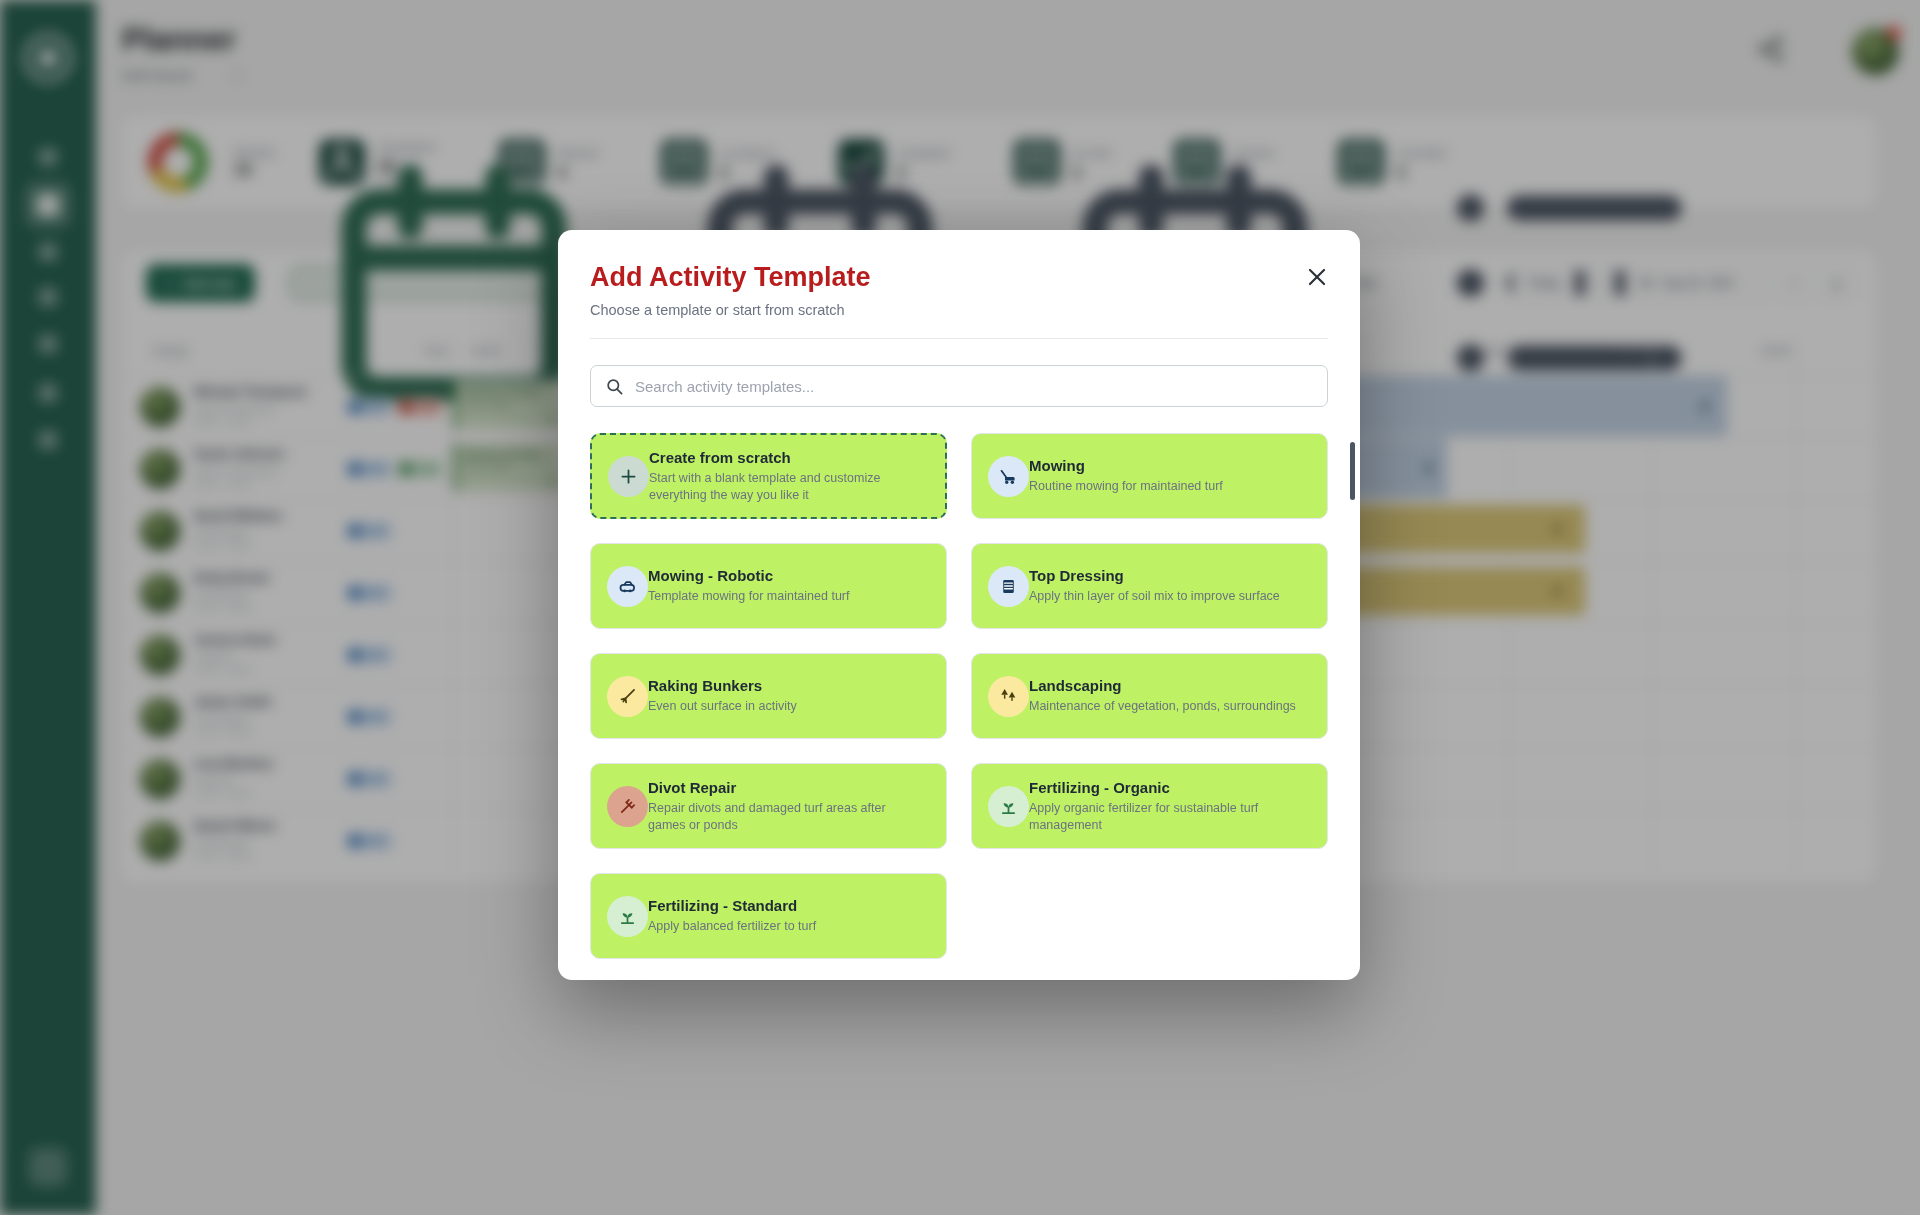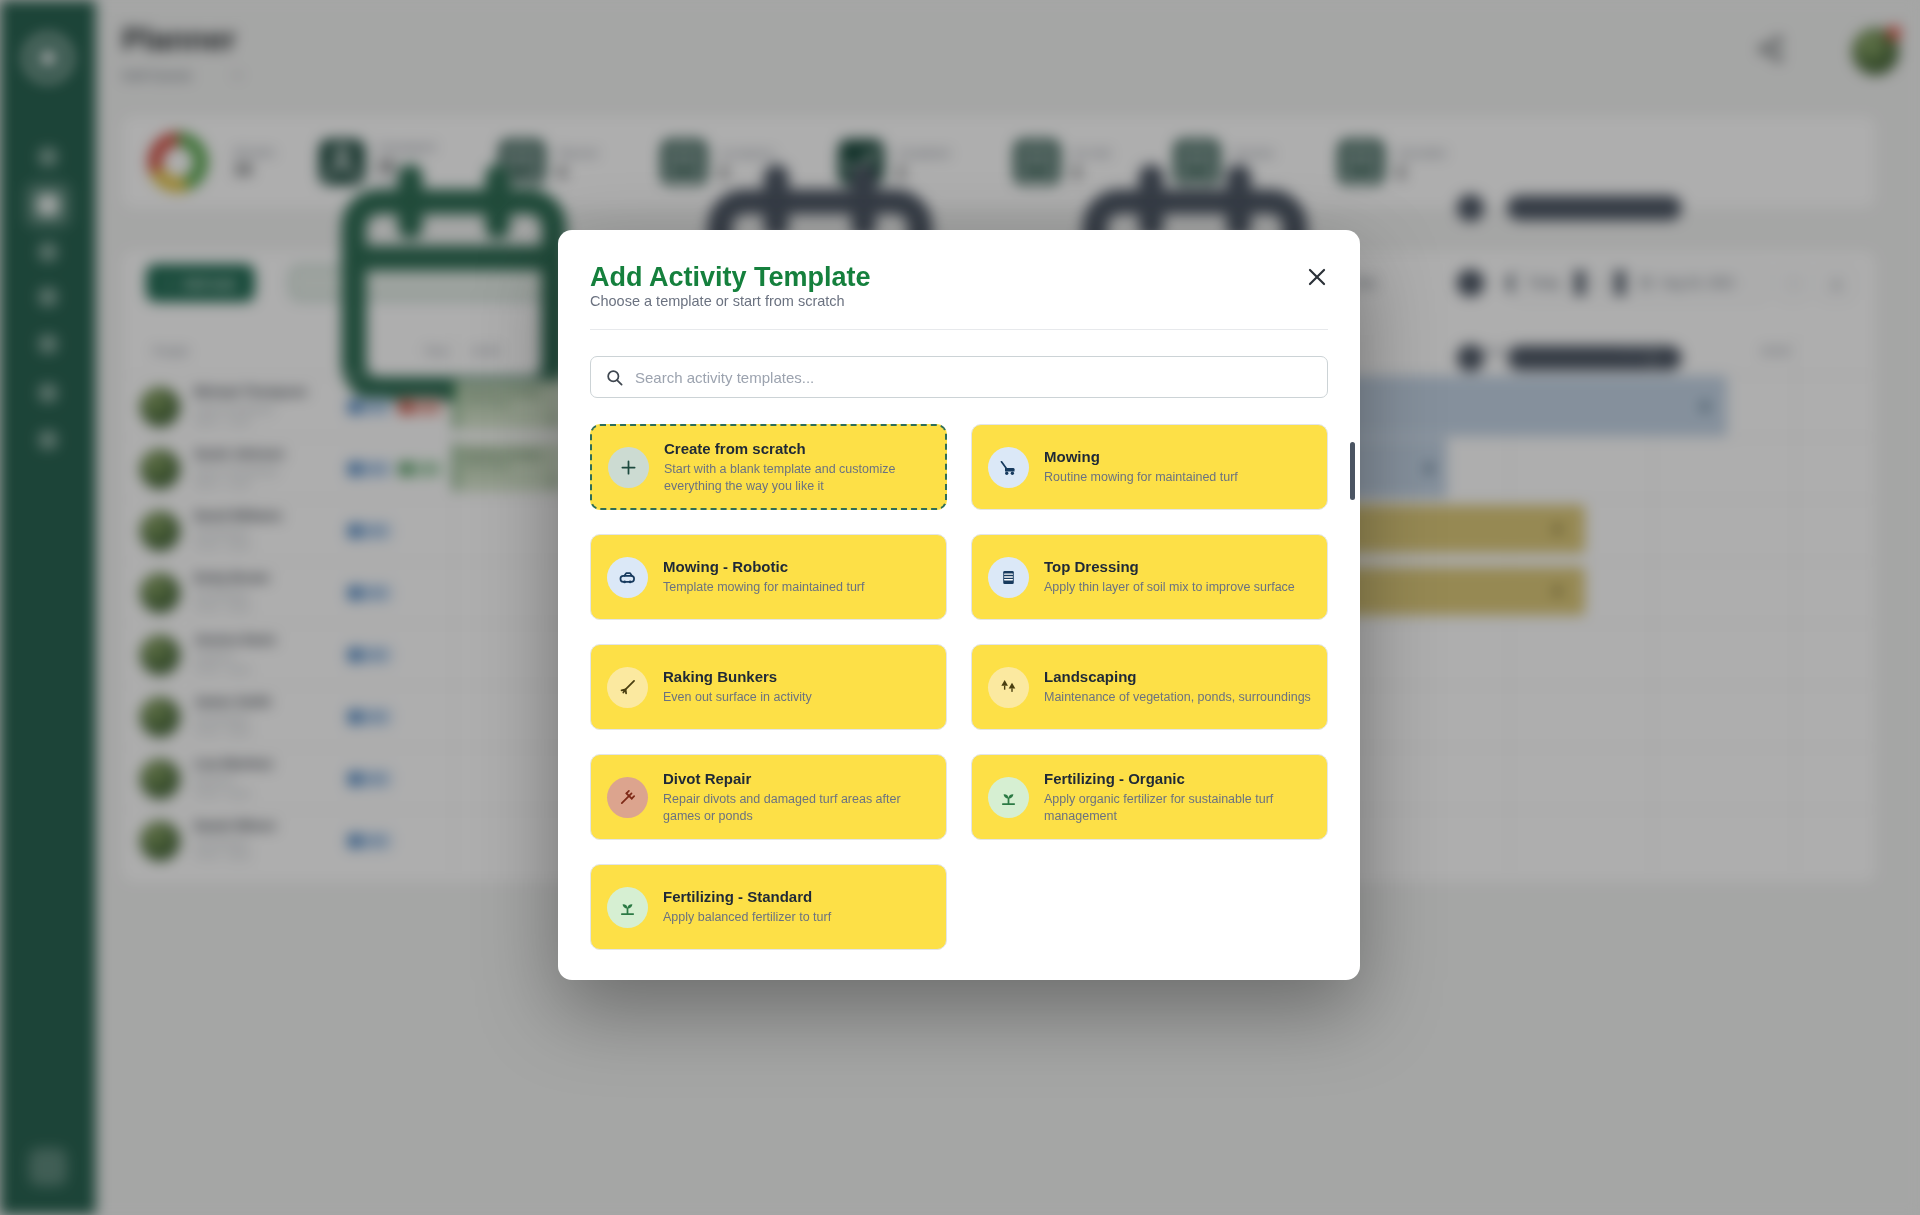--- a/index.html
+++ b/index.html
@@ -90,32 +90,32 @@
   .band .lk { position:absolute; top:50%; margin-top:-8px; width:16px; height:16px; color:#33536b; }
   .y-block { position:absolute; left:1040px; width:423px; height:48px; background:#dcc878; border-radius:4px; }
   .y-block .lk { position:absolute; right:20px; top:50%; margin-top:-8px; width:15px; height:15px; color:#5d561f; }
 
   
   .dim { position:absolute; inset:0; background:rgba(8,10,10,.33); }
 
   
   .modal { position:absolute; left:558px; top:230px; width:802px; height:750px; background:#fff;
            border-radius:14px; box-shadow:0 30px 80px rgba(0,0,0,.35); padding:32px 32px 0; }
-  .m-title { font-size:27px; font-weight:700; color:#15803d; }
-  .m-sub { font-size:14.5px; color:#6b7280; }
+  .m-title { font-size:27px; font-weight:700; color:#b91c1c; }
+  .m-sub { margin-top:9px; font-size:14.5px; color:#6b7280; }
   .m-close { position:absolute; right:30px; top:34px; width:26px; height:26px; color:#2b3138; cursor:pointer; }
   .m-div { margin-top:20px; height:1px; background:#e7e9ec; }
   .m-search { margin-top:26px; height:42px; border:1.5px solid #ccd3d6; border-radius:7px;
               display:flex; align-items:center; padding:0 14px; gap:11px; }
   .m-search svg { width:19px; height:19px; color:#3f4750; flex:none; }
   .m-search input { border:none; outline:none; flex:1; font-size:15px; color:#374151; }
   .m-search input::placeholder { color:#9ca3af; }
   .tpl-grid { margin-top:26px; display:grid; grid-template-columns:1fr 1fr; gap:24px; }
   .card { position:relative; height:86px; border:1.5px solid #e2e5e9; border-radius:10px;
-          display:flex; align-items:center; padding:0 16px; gap:15px; cursor:pointer; background:#fde047; }
+          display:flex; align-items:center; padding:0 16px; cursor:pointer; background:#bef264; }
   .card.dashed { border:2px dashed #2f6e59; }
   .circ { width:41px; height:41px; border-radius:50%; flex:none;
           display:flex; align-items:center; justify-content:center; }
   .circ svg { width:21px; height:21px; }
   .c-title { font-size:15px; font-weight:700; color:#1f2937; }
   .c-desc { font-size:12.5px; color:#6b7280; line-height:1.35; margin-top:4px; max-width:274px; }
   .m-scroll { position:absolute; right:5px; top:212px; width:5px; height:58px; border-radius:3px; background:#4b5563; }
 </style>
 </head>
 <body>

